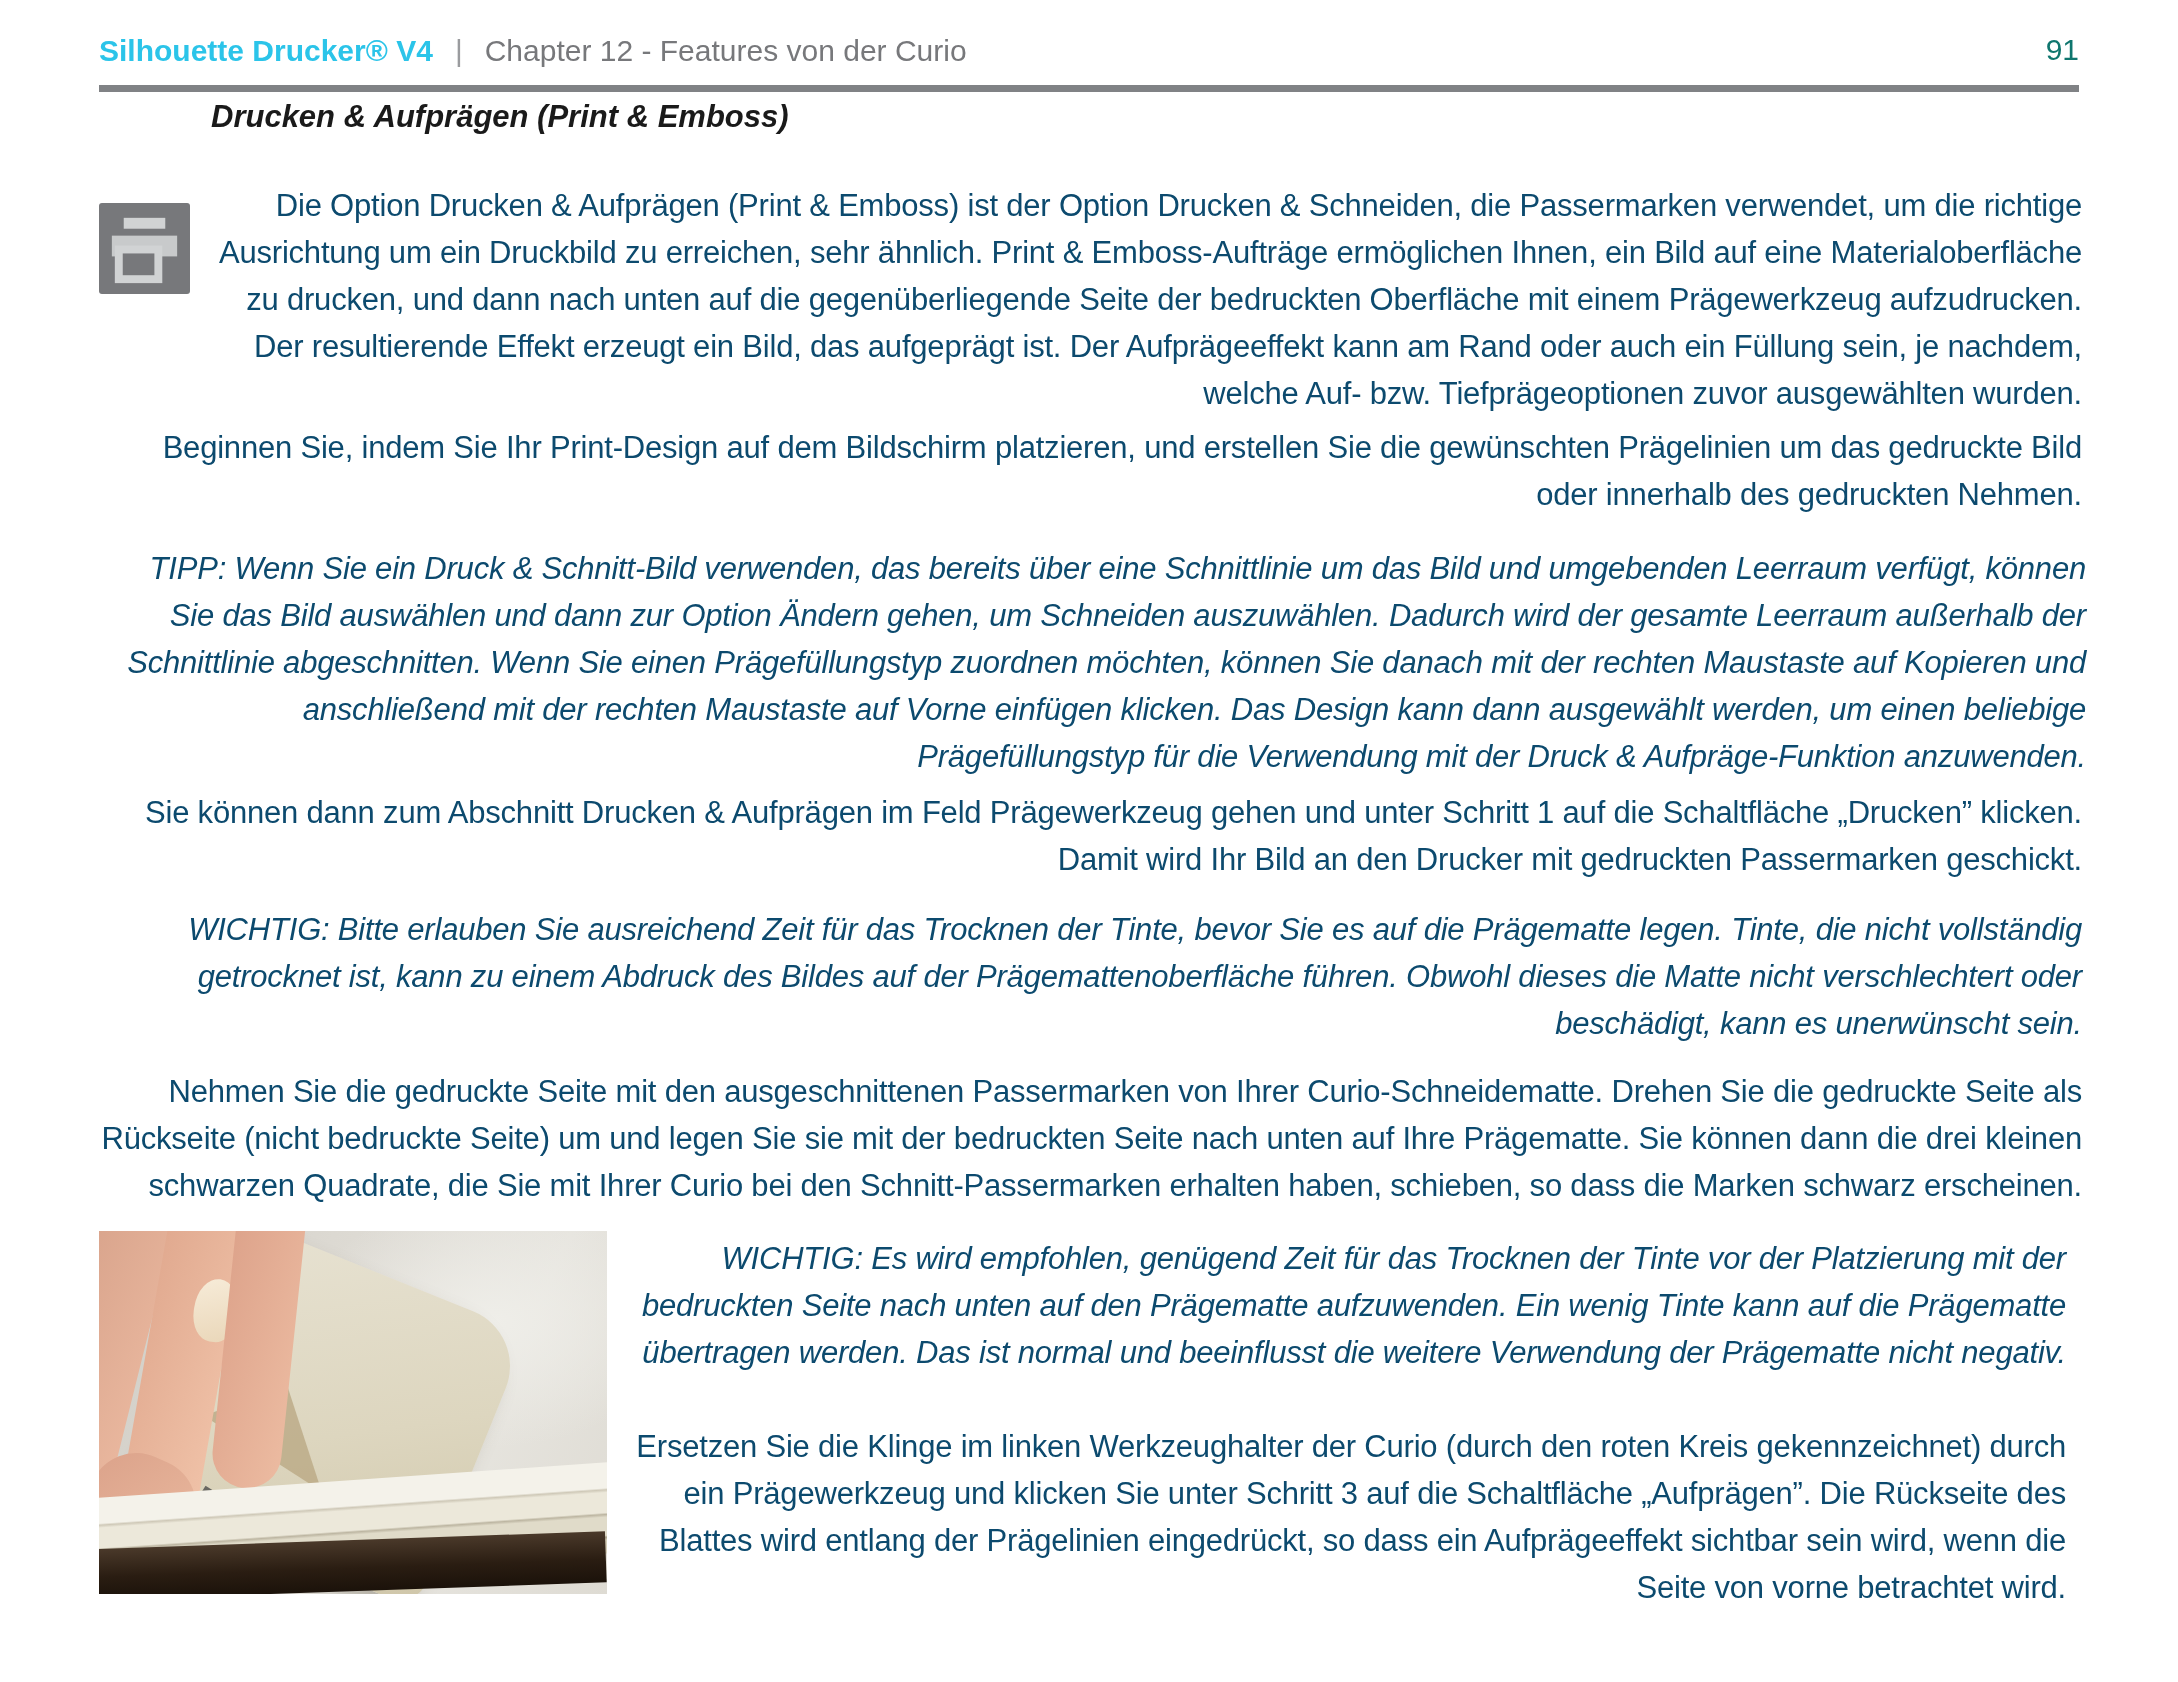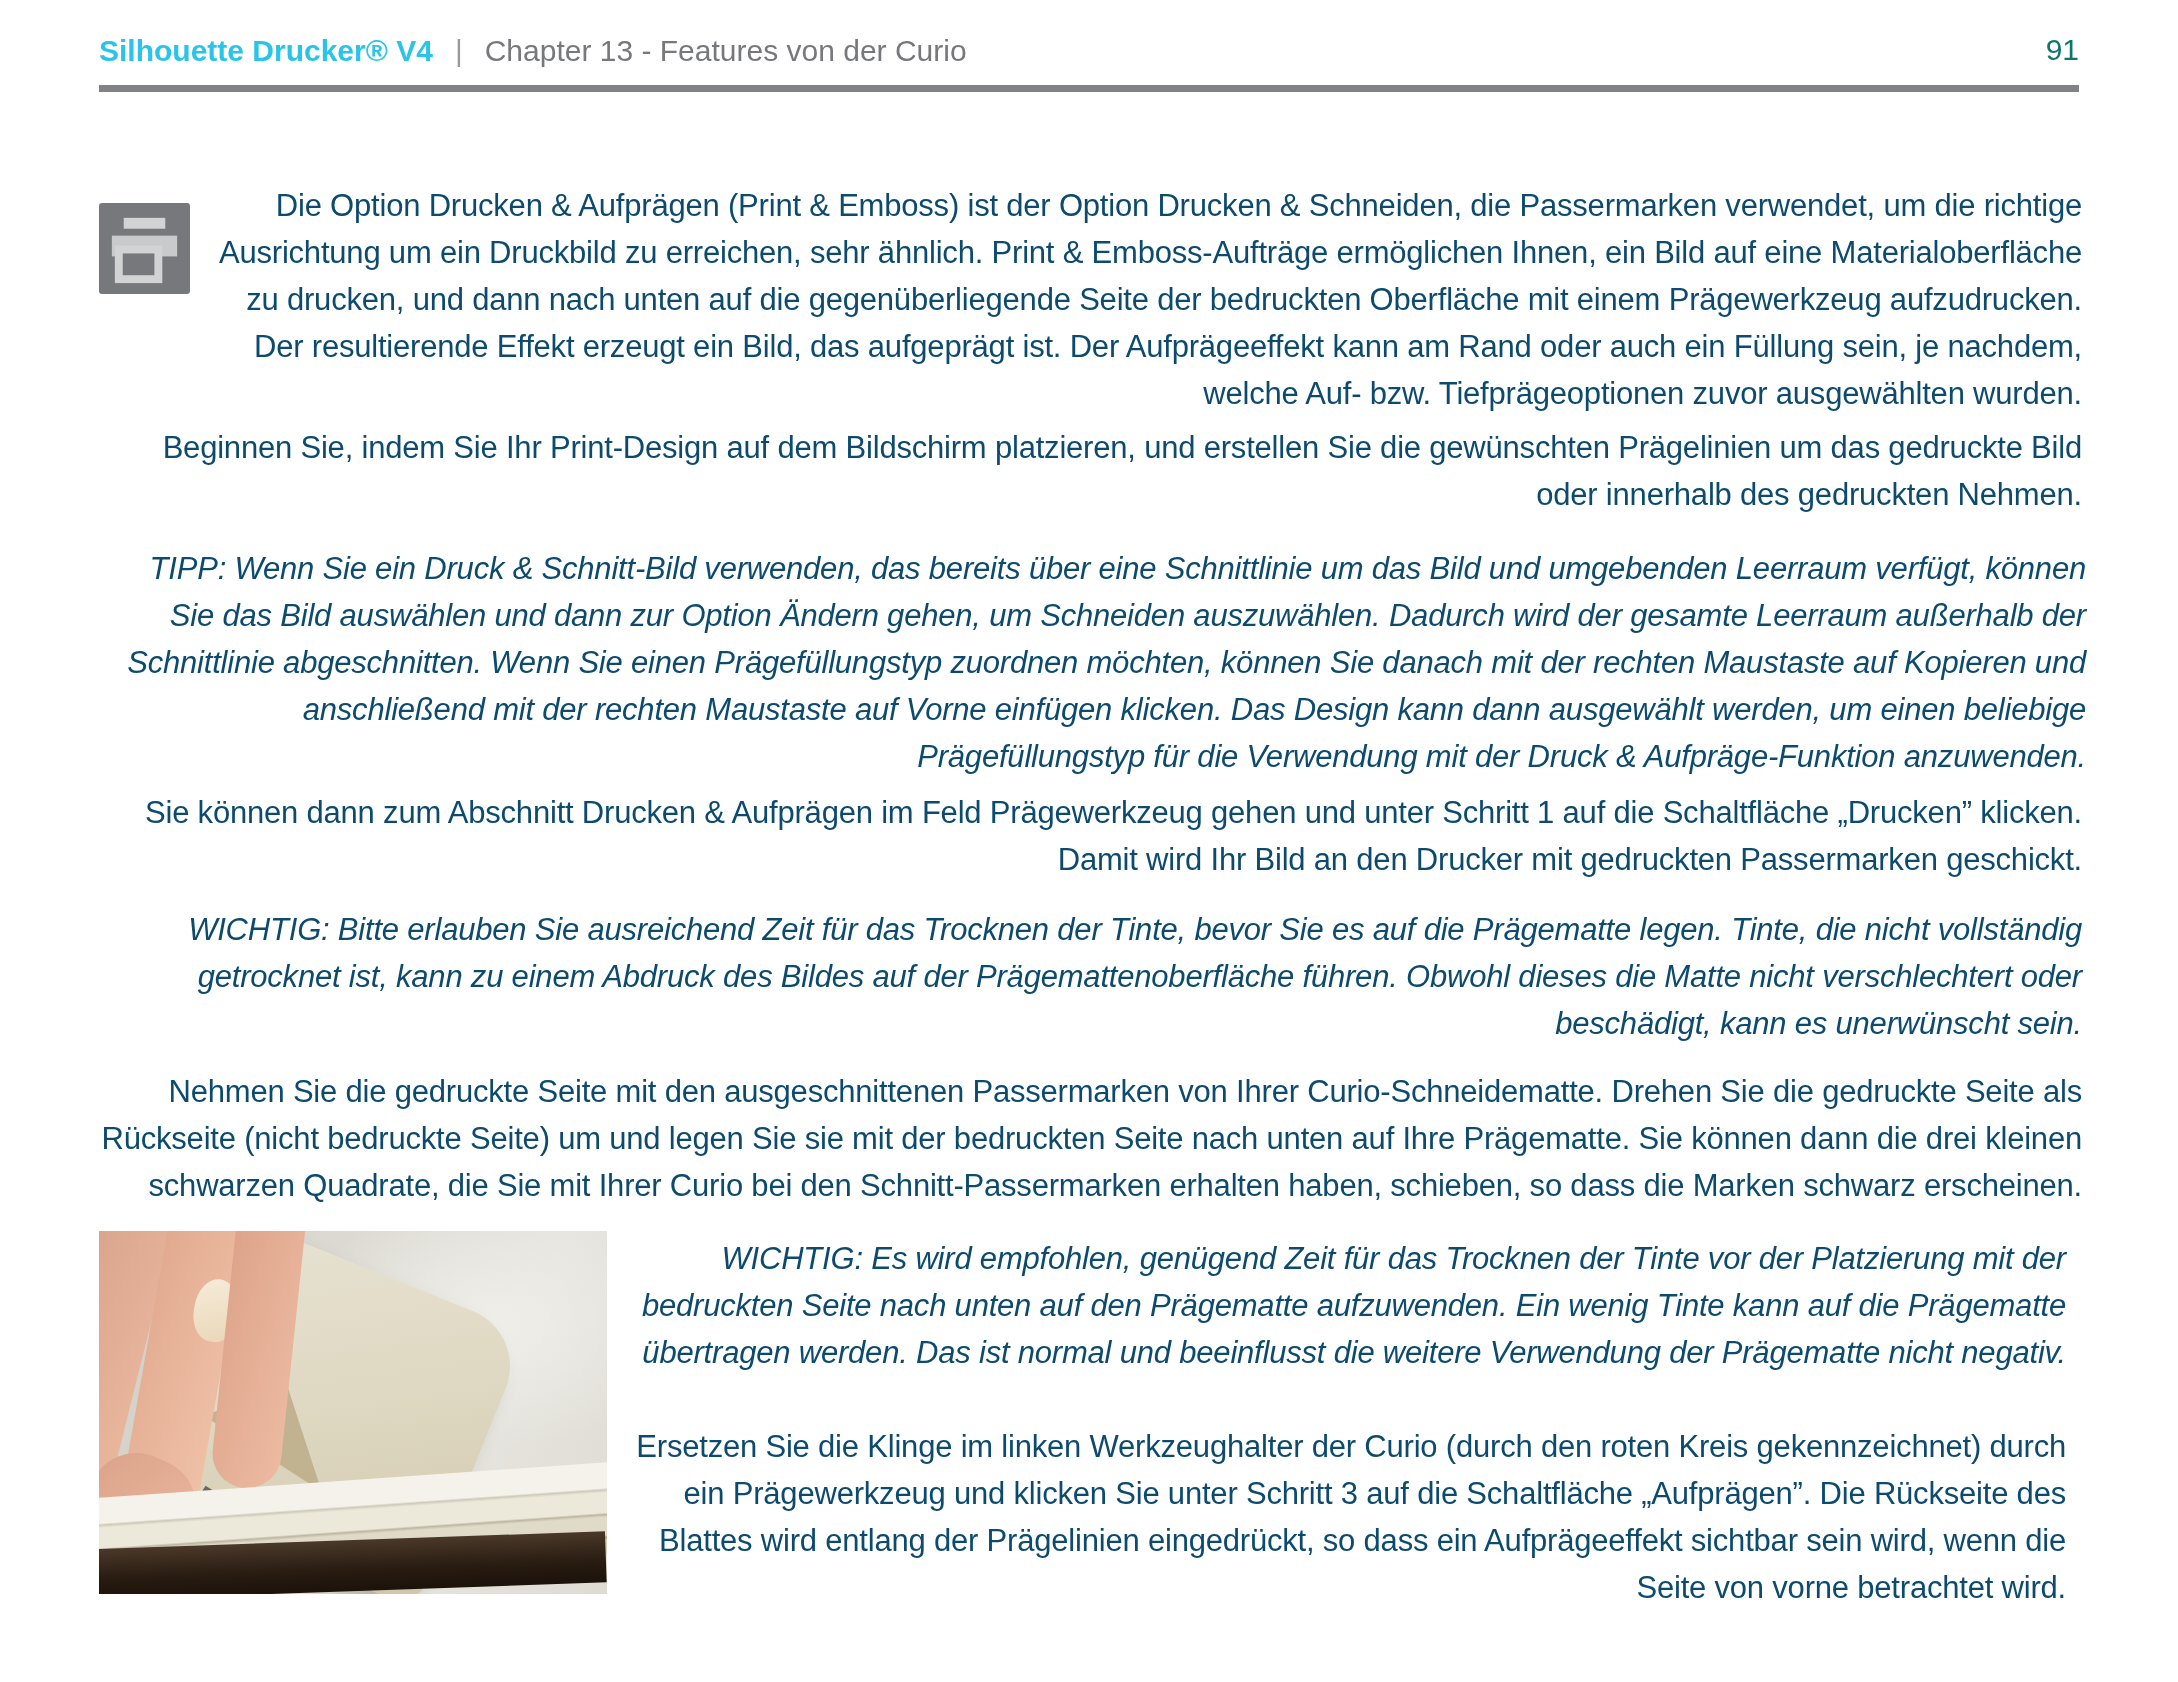--- a/index.html
+++ b/index.html
@@ -121,25 +121,26 @@
   .bottom-col .para{ position:static;margin-left:12px; }
 </style>
 </head>
 <body>
 
 <div class="page">
 
   <div class="header">
     <span class="brand">Silhouette Drucker® V4</span>
     <span class="hdr-sep">|</span>
-    <span class="chapter">Chapter 13 - Features von der Curio</span>
+    <span class="chapter">Chapter 12 - Features von der Curio</span>
   </div>
   <div class="page-number">91</div>
   <div class="header-rule"></div>
 
+  <div class="section-title">Drucken &amp; Aufprägen (Print &amp; Emboss)</div>
 
   <div class="printer-icon">
     <svg width="91" height="91" viewBox="0 0 92 92" xmlns="http://www.w3.org/2000/svg">
       <rect x="0" y="0" width="92" height="92" rx="3" fill="#77787b"></rect>
       <rect x="25" y="15" width="42" height="11" fill="#d1d3d4"></rect>
       <rect x="13" y="33" width="66" height="21" fill="#c8cacb"></rect>
       <rect x="20" y="47" width="40" height="30" fill="#77787b" stroke="#d1d3d4" stroke-width="8"></rect>
     </svg>
   </div>
 

